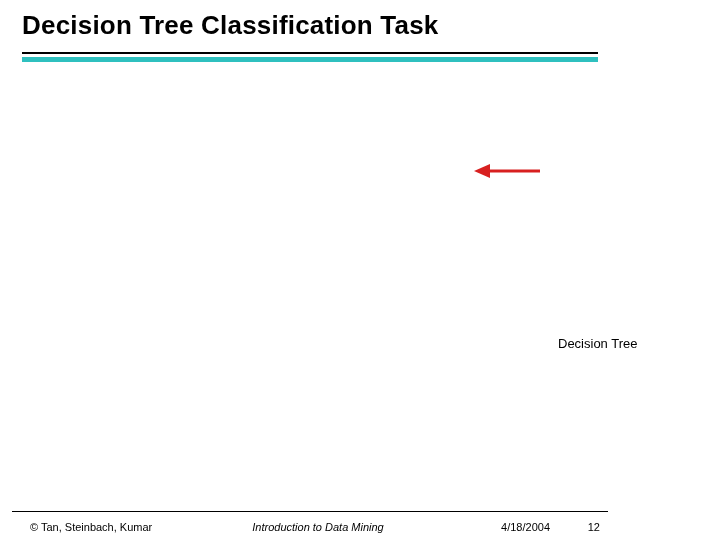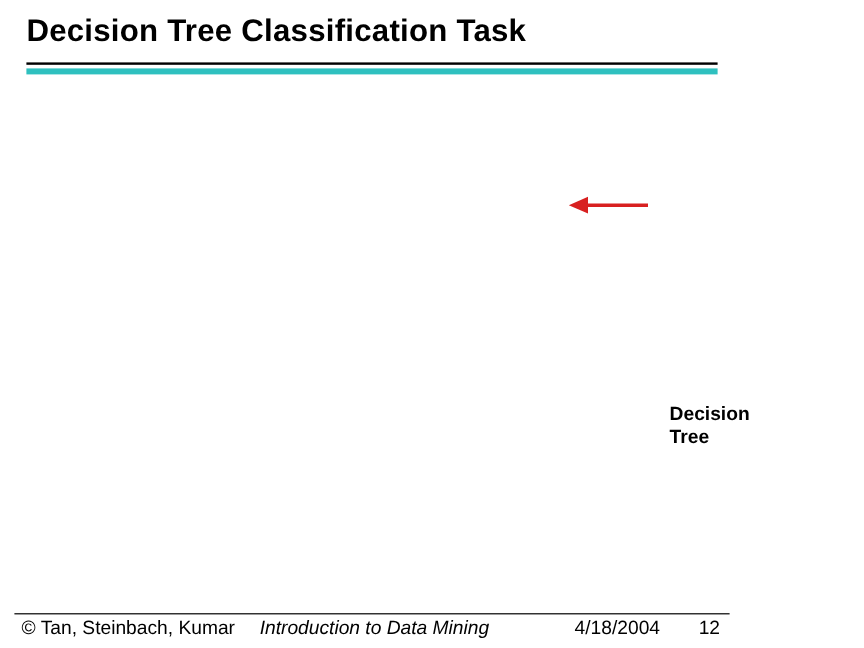--- a/index.html
+++ b/index.html
@@ -4,23 +4,23 @@
 <style>
   * { box-sizing: border-box; margin: 0; padding: 0; }
   html, body { width: 720px; height: 540px; font-family: Verdana, Geneva, sans-serif; background: #fff; overflow: hidden; }
   .slide { position: relative; width: 620px; height: 540px; background: #fff; }
   .title { position: absolute; top: 10px; left: 22px; font-size: 26px; font-weight: 700; color: #000; letter-spacing: 0.2px; }
   .rule-wrap { position: absolute; top: 52px; left: 22px; right: 22px; }
   .rule-black { height: 2px; background: #000; }
   .rule-teal { height: 5px; background: #2fc0bf; margin-top: 3px; }
   .arrow-wrap { position: absolute; top: 160px; left: 472px; width: 70px; height: 22px; }
   .arrow-wrap svg { width: 70px; height: 22px; display: block; }
-  .caption-box { position: absolute; top: 336px; left: 558px; width: 100px; font-size: 16px; font-weight: 700; line-height: 1.2; color: #000; }
+  .caption-box { position: absolute; top: 336px; left: 558px; width: 100px; font-size: 13px; font-weight: 400; line-height: 1.2; color: #000; }
   .footer-line { position: absolute; left: 12px; right: 12px; bottom: 28px; height: 1px; background: #000; }
-  .footer { position: absolute; left: 4px; right: 0; bottom: 5px; height: 20px; font-size: 16px; color: #000; }
+  .footer { position: absolute; left: 16px; right: 0; bottom: 5px; height: 20px; font-size: 11px; color: #000; }
   .footer .copy { position: absolute; left: 14px; bottom: 2px; }
   .footer .center { position: absolute; left: 0; right: 0; bottom: 2px; text-align: center; font-style: italic; }
   .footer .date { position: absolute; right: 70px; bottom: 2px; text-align: center; }
   .footer .page { position: absolute; right: 20px; bottom: 2px; }
 </style>
 </head>
 <body>
 
 <div class="slide">
   <div class="title">Decision Tree Classification Task</div>

